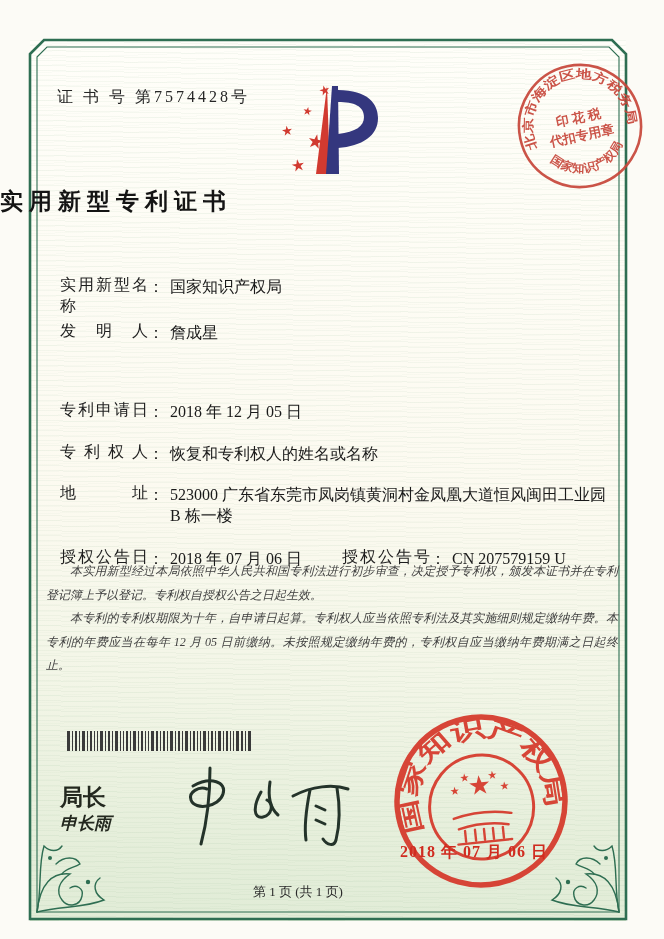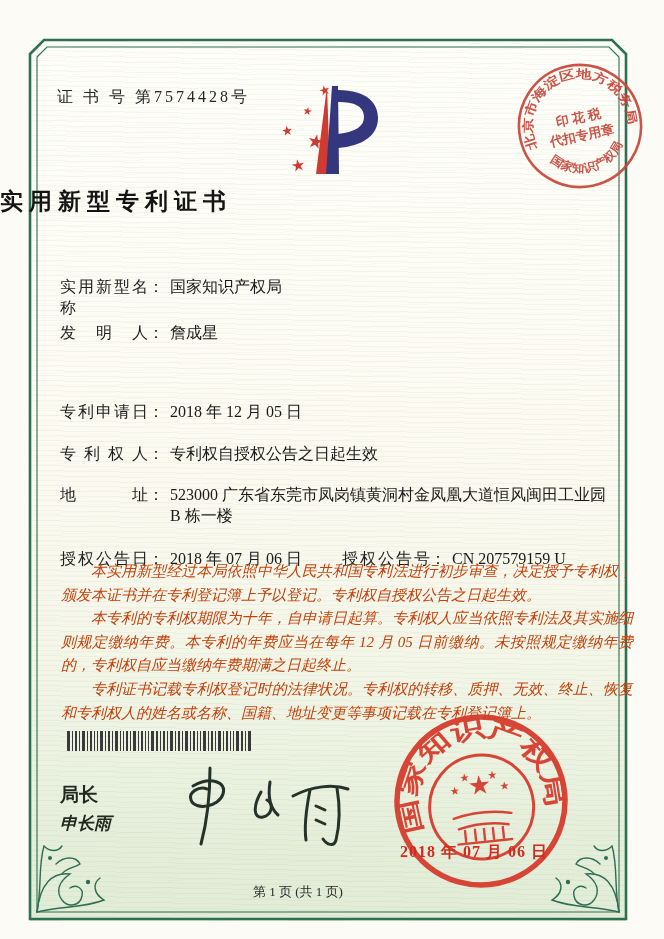--- a/index.html
+++ b/index.html
@@ -11,30 +11,30 @@
         background:repeating-linear-gradient(1deg, rgba(116,166,124,0.12) 0 1px, transparent 1px 5px),
                    repeating-linear-gradient(-2deg, rgba(116,166,124,0.07) 0 1px, transparent 1px 7px);
         opacity:.55;}
   .frame-svg,.stamp-svg,.logo-svg,.seal-svg,.sign-svg,.barcode-svg{position:absolute;}
   .frame-svg{left:0;top:0;}
   .cert-no{position:absolute;left:57px;top:87px;font-size:16px;letter-spacing:3px;color:#262626;}
   .title{position:absolute;left:0;top:186px;width:100%;font-size:23px;
          font-weight:700;letter-spacing:6px;color:#141414;margin:0;}
   .frow{position:absolute;left:60px;width:556px;line-height:21px;}
   .flabel{display:inline-block;width:88px;text-align:justify;text-align-last:justify;
-          vertical-align:top;color:#1e1e1e;}
+          vertical-align:top;color:#1e1e1e;font-family:Liberation Mono, monospace;}
   .fcolon{display:inline-block;vertical-align:top;margin-right:6px;}
   .fvalue{display:inline-block;vertical-align:top;max-width:442px;color:#1a1a1a;}
   .pair2{position:absolute;left:282px;top:0;white-space:nowrap;}
-  .bodytext{position:absolute;left:61px;top:560px;width:572px;font-size:15px;line-height:23.6px;
-            font-style:italic;color:#c2410c;text-align:justify;}
+  .bodytext{position:absolute;left:46px;top:560px;width:572px;font-size:12px;line-height:23.6px;
+            font-style:italic;color:#404040;text-align:justify;}
   .bodytext p{margin:0;text-indent:2em;}
   .barcode-svg{left:67px;top:731px;}
   .sig-title{position:absolute;left:60px;top:782px;font-family:"Liberation Sans","DejaVu Sans",sans-serif;
-             font-weight:bold;font-size:19px;color:#23281f;}
+             font-weight:bold;font-size:23px;color:#23281f;}
   .sig-name{position:absolute;left:60px;top:812px;font-family:"Liberation Sans","DejaVu Sans",sans-serif;
             font-weight:bold;font-size:17px;color:#23281f;font-style:italic;}
   .seal-date{position:absolute;left:400px;top:842px;font-size:16px;font-weight:bold;
              letter-spacing:1px;color:#d02c20;z-index:6;}
   .footer{position:absolute;left:0;top:883px;width:664px;text-align:center;font-size:13px;
           color:#2a2a2a;transform:translateX(-34px);}
   .stamp-svg{left:512px;top:60px;z-index:5;opacity:.92;}
   .logo-svg{left:276px;top:74px;}
   .seal-svg{left:390px;top:710px;z-index:5;opacity:.95;}
   .sign-svg{left:165px;top:762px;z-index:4;}
@@ -107,36 +107,35 @@
   <div class="frow" style="top:276px">
     <span class="flabel">实用新型名称</span><span class="fcolon">：</span><span class="fvalue">国家知识产权局</span>
   </div>
   <div class="frow" style="top:322px">
     <span class="flabel">发明人</span><span class="fcolon">：</span><span class="fvalue">詹成星</span>
   </div>
   <div class="frow" style="top:401px">
     <span class="flabel">专利申请日</span><span class="fcolon">：</span><span class="fvalue">2018 年 12 月 05 日</span>
   </div>
   <div class="frow" style="top:443px">
-    <span class="flabel">专利权人</span><span class="fcolon">：</span><span class="fvalue">专利权自授权公告之日起生效</span>
+    <span class="flabel">专利权人</span><span class="fcolon">：</span><span class="fvalue">恢复和专利权人的姓名或名称</span>
   </div>
   <div class="frow" style="top:484px">
     <span class="flabel">地址</span><span class="fcolon">：</span><span class="fvalue">523000 广东省东莞市凤岗镇黄洞村金凤凰大道恒风闽田工业园 B 栋一楼</span>
   </div>
   <div class="frow" style="top:548px">
     <span class="flabel">授权公告日</span><span class="fcolon">：</span><span class="fvalue">2018 年 07 月 06 日</span>
     <span class="pair2">
       <span class="flabel">授权公告号</span><span class="fcolon">：</span><span class="fvalue">CN 207579159 U</span>
     </span>
   </div>
 
   <div class="bodytext">
     <p>本实用新型经过本局依照中华人民共和国专利法进行初步审查，决定授予专利权，颁发本证书并在专利登记簿上予以登记。专利权自授权公告之日起生效。</p>
     <p>本专利的专利权期限为十年，自申请日起算。专利权人应当依照专利法及其实施细则规定缴纳年费。本专利的年费应当在每年 12 月 05 日前缴纳。未按照规定缴纳年费的，专利权自应当缴纳年费期满之日起终止。</p>
-    <p>专利证书记载专利权登记时的法律状况。专利权的转移、质押、无效、终止、恢复和专利权人的姓名或名称、国籍、地址变更等事项记载在专利登记簿上。</p>
   </div>
 
   <svg class="barcode-svg" width="185" height="20" viewBox="0 0 185 20">
     <path fill="#3a3a3a" d="M0 0h3v20H0z M5 0h1v20H5z M8 0h2v20H8z M12 0h1v20h-1z M15 0h3v20h-3z M20 0h1v20h-1z M23 0h2v20h-2z M27 0h1v20h-1z M30 0h1v20h-1z M33 0h3v20h-3z M38 0h1v20h-1z M41 0h2v20h-2z M45 0h1v20h-1z M48 0h3v20h-3z M53 0h1v20h-1z M56 0h1v20h-1z M59 0h2v20h-2z M63 0h1v20h-1z M66 0h3v20h-3z M71 0h1v20h-1z M74 0h2v20h-2z M78 0h1v20h-1z M81 0h1v20h-1z M84 0h3v20h-3z M89 0h2v20h-2z M93 0h1v20h-1z M96 0h2v20h-2z M100 0h1v20h-1z M103 0h3v20h-3z M108 0h1v20h-1z M111 0h2v20h-2z M115 0h1v20h-1z M118 0h3v20h-3z M123 0h1v20h-1z M126 0h2v20h-2z M130 0h1v20h-1z M133 0h1v20h-1z M136 0h3v20h-3z M141 0h1v20h-1z M144 0h2v20h-2z M148 0h1v20h-1z M151 0h3v20h-3z M156 0h1v20h-1z M159 0h2v20h-2z M163 0h1v20h-1z M166 0h1v20h-1z M169 0h3v20h-3z M174 0h2v20h-2z M178 0h1v20h-1z M181 0h3v20h-3z"></path>
   </svg>
 
   <div class="sig-title">局长</div>
   <div class="sig-name">申长雨</div>
 
   <svg class="sign-svg" width="190" height="88" viewBox="0 0 190 88">

